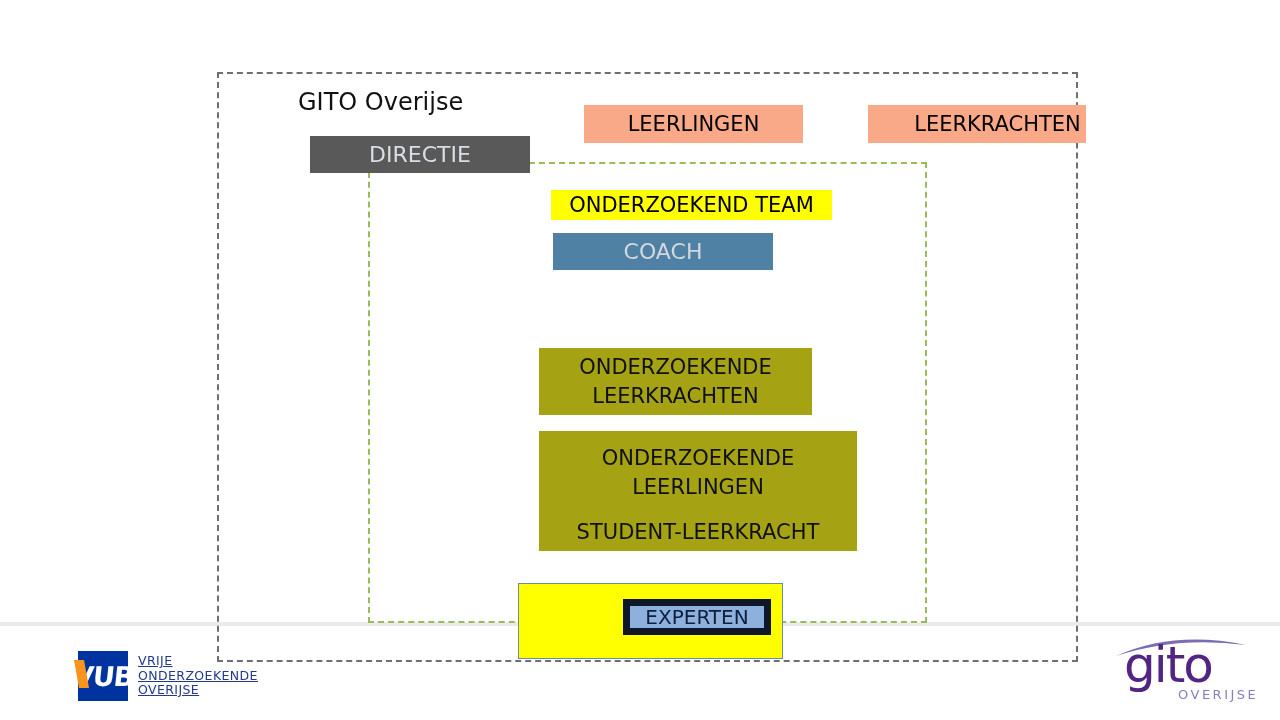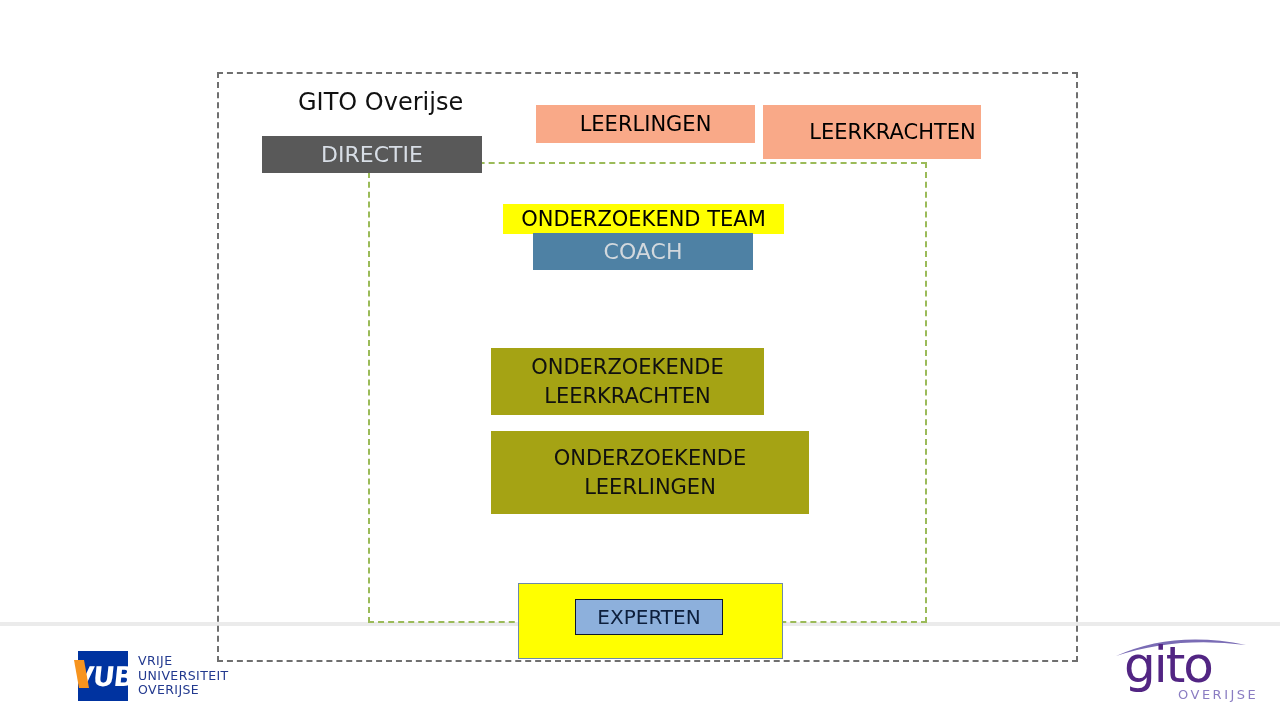--- a/index.html
+++ b/index.html
@@ -5,42 +5,42 @@
   html,body{margin:0;padding:0;background:#fff;}
   .canvas{
     position:relative;width:1280px;height:720px;background:#ffffff;
     font-family:"DejaVu Sans","Liberation Sans",sans-serif;overflow:hidden;
   }
   .abs{position:absolute;box-sizing:border-box;}
   .gray-rule{left:0;top:622px;width:1280px;height:4px;background:#ebebeb;z-index:1;}
   .outer-box{left:217px;top:72px;width:861px;height:590px;border:2px dashed #6f6f6f;z-index:2;}
   .inner-box{left:368px;top:162px;width:559px;height:461px;border:2px dashed #9bbb59;z-index:2;}
   .slide-title{left:298px;top:88px;font-size:24px;color:#111;z-index:3;white-space:nowrap;}
-  .box{display:flex;align-items:center;justify-content:center;text-align:center;z-index:3;}
+  .box{display:flex;align-items:center;justify-content:center;text-align:center;z-index:3;margin-left:48px;}
   .directie{left:262px;top:136px;width:220px;height:37px;background:#595959;color:#d8dee6;font-size:22px;z-index:4;}
   .salmon{background:#f9a988;color:#000;font-size:21px;}
   .leerlingen{left:536px;top:105px;width:219px;height:38px;}
-  .leerkrachten{left:763px;top:105px;width:218px;height:54px;padding-left:41px;}
-  .team-label{left:503px;top:204px;width:281px;height:30px;background:#ffff00;color:#000;font-size:21px;z-index:3;}
+  .leerkrachten{left:820px;top:105px;width:218px;height:38px;padding-left:41px;}
+  .team-label{left:503px;top:190px;width:281px;height:30px;background:#ffff00;color:#000;font-size:21px;z-index:3;}
   .steel{background:#4e81a4;color:#d2d8dd;font-size:22px;}
-  .coach{left:533px;top:233px;width:220px;height:37px;}
+  .coach{left:505px;top:233px;width:220px;height:37px;}
   .lerarenopleider{left:490px;top:287px;width:320px;height:38px;}
   .olive{background:#a5a314;color:#101010;font-size:21px;line-height:29px;}
   .ond-leerkrachten{left:491px;top:348px;width:273px;height:67px;}
   .ond-leerlingen{left:491px;top:431px;width:318px;height:83px;}
   .student{left:491px;top:513px;width:318px;height:38px;}
   .experten-outer{left:518px;top:583px;width:265px;height:76px;background:#ffff00;border:1px solid #6d8aa8;z-index:4;}
-  .experten-inner{left:575px;top:599px;width:148px;height:36px;background:#8db0dc;border:1px solid #0f172a;color:#0d1f3c;font-size:20px;z-index:5;}
+  .experten-inner{left:575px;top:599px;width:148px;height:36px;background:#8db0dc;border:7px solid #0f172a;color:#0d1f3c;font-size:20px;z-index:5;}
   
   .vub{left:70px;top:648px;width:160px;height:62px;z-index:5;}
   .vub-accent{position:absolute;left:2px;top:12px;z-index:6;}
   .vub-square{position:absolute;left:8px;top:3px;width:50px;height:50px;background:#0033a0;
     display:flex;align-items:center;justify-content:center;z-index:5;}
   .vub-acronym{color:#ffffff;font-size:27px;font-weight:bold;letter-spacing:-1px;transform:skewX(-6deg);}
-  .vub-lines{position:absolute;left:68px;top:6px;color:#22398f;font-size:12.5px;line-height:14.5px;letter-spacing:.4px;}
+  .vub-lines{position:absolute;left:68px;top:6px;color:#22398f;font-size:12.5px;line-height:14.5px;letter-spacing:.4px;text-decoration:underline;}
   
   .gito{left:1110px;top:630px;width:145px;height:85px;z-index:5;}
   .gito-swoosh{position:absolute;left:2px;top:4px;}
   .gito-word{position:absolute;left:14px;top:10px;font-size:50px;line-height:1;font-weight:400;
     letter-spacing:-2px;color:#522583;font-family:"DejaVu Sans","Liberation Sans",sans-serif;}
   .gito-sub{position:absolute;left:48px;top:57px;font-size:13px;letter-spacing:2.5px;color:#8a7cc2;margin-left:20px;}
 </style>
 </head>
 <body>
 
@@ -57,34 +57,35 @@
 
   <div class="abs box salmon leerlingen">LEERLINGEN</div>
   <div class="abs box salmon leerkrachten">LEERKRACHTEN</div>
 
   <div class="abs box team-label">ONDERZOEKEND TEAM</div>
 
   <div class="abs box steel coach">COACH</div>
 
   <div class="abs box olive ond-leerkrachten">ONDERZOEKENDE LEERKRACHTEN</div>
   <div class="abs box olive ond-leerlingen">ONDERZOEKENDE LEERLINGEN</div>
+  <div class="abs box olive student">STUDENT-LEERKRACHT</div>
 
   <div class="abs experten-outer"></div>
   <div class="abs box experten-inner">EXPERTEN</div>
 
   <div class="abs vub">
     <svg class="vub-accent" width="18" height="30" viewBox="0 0 18 30">
       <polygon points="2,0 12,0 17,28 7,28" fill="#f7941e"></polygon>
     </svg>
     <div class="vub-square">
       <span class="vub-acronym">VUB</span>
     </div>
     <div class="vub-lines">
       <div>VRIJE</div>
-      <div>UNIVERSITEIT</div>
+      <div>ONDERZOEKENDE</div>
       <div>OVERIJSE</div>
     </div>
   </div>
 
   <div class="abs gito">
     <svg class="gito-swoosh" width="138" height="24" viewBox="0 0 138 24">
       <path d="M4 22 Q 62 -4 134 11 Q 64 2 4 22 Z" fill="#7a6cb5"></path>
     </svg>
     <div class="gito-word">gito</div>
     <div class="gito-sub">OVERIJSE</div>

